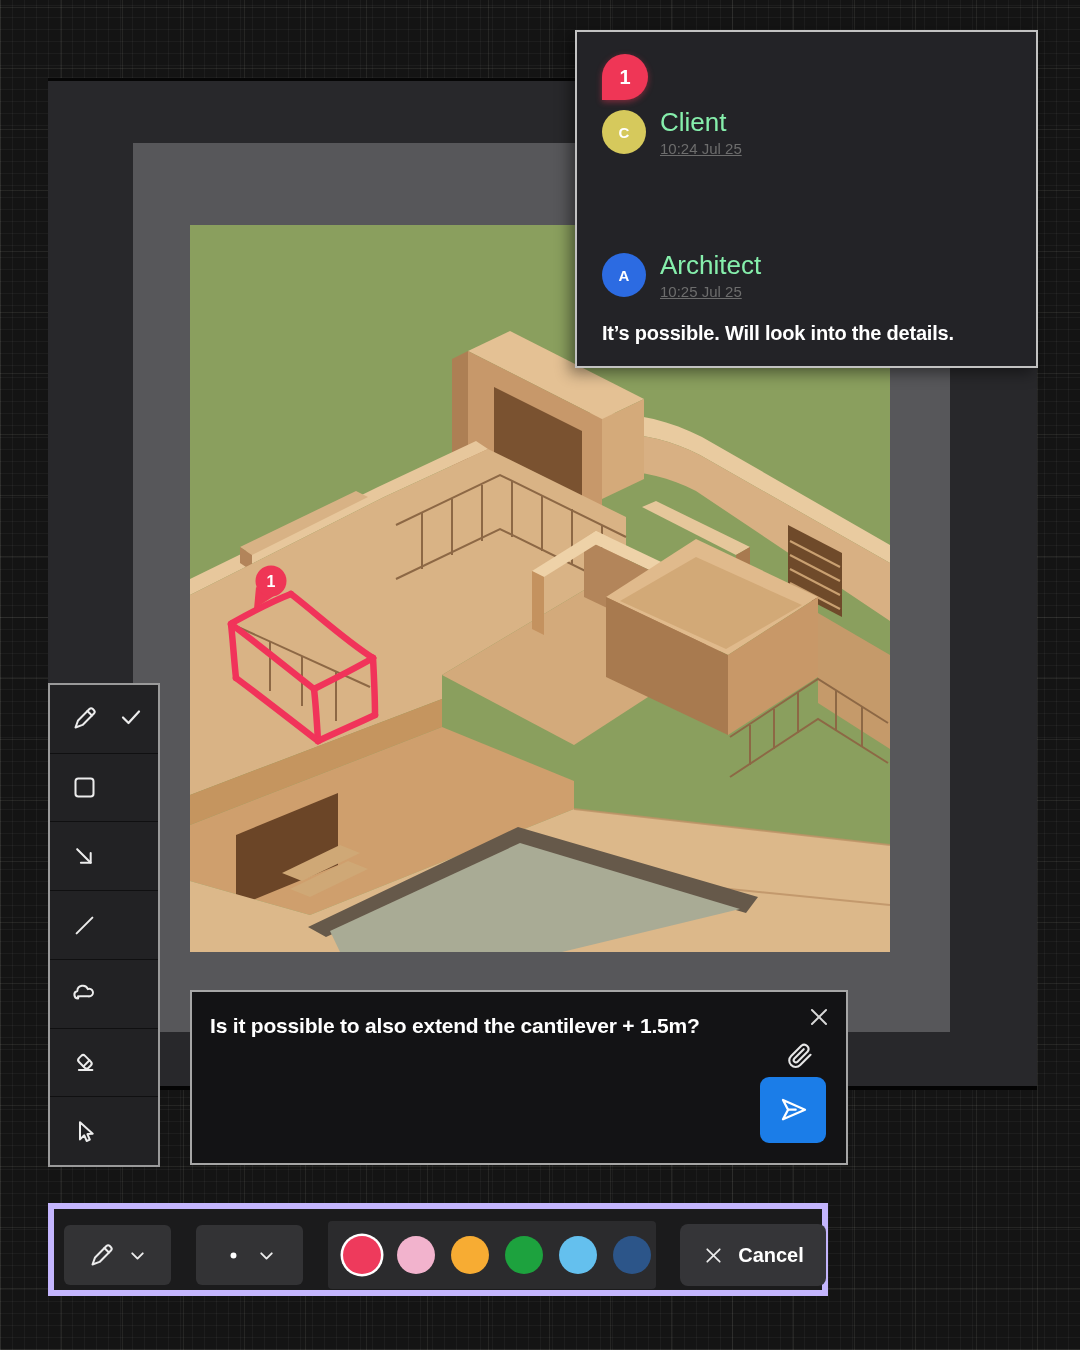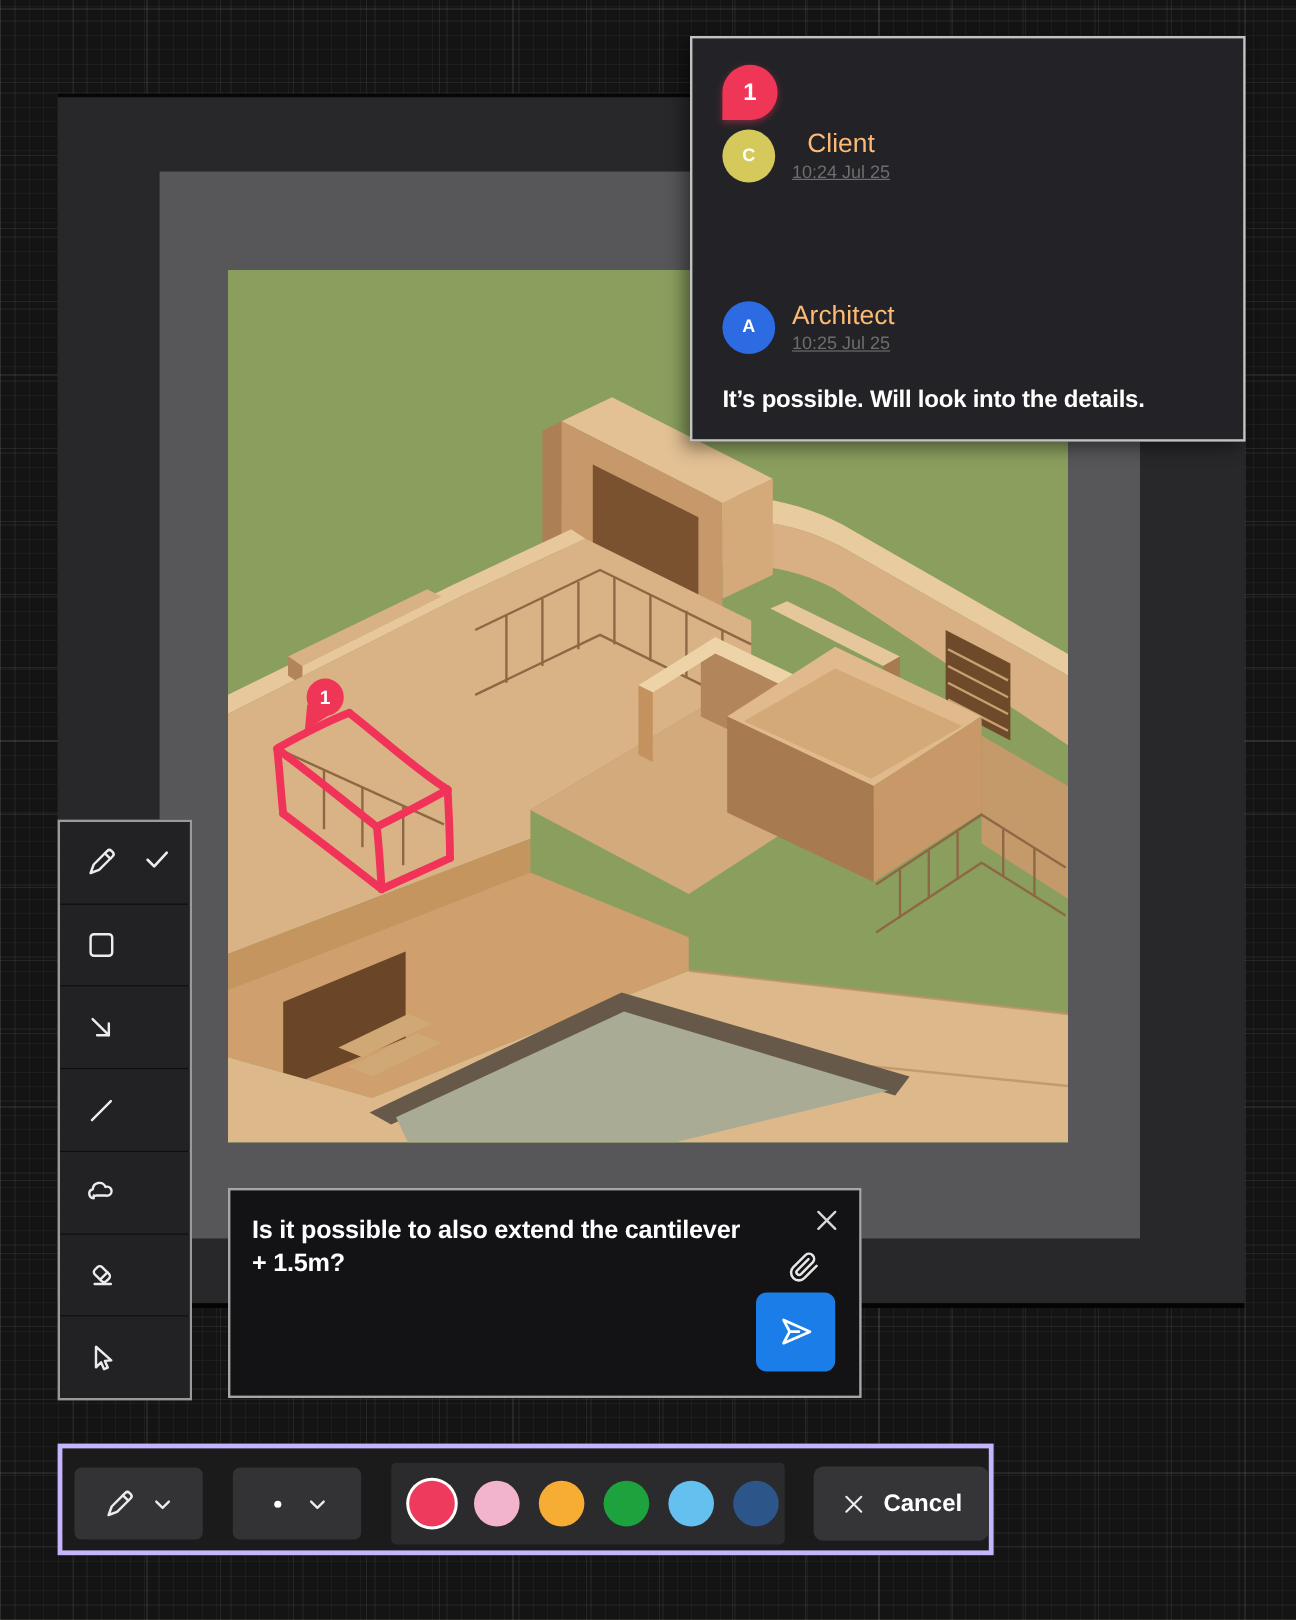--- a/index.html
+++ b/index.html
@@ -25,47 +25,47 @@
   
   .comment-panel{ left:575px; top:30px; width:463px; height:338px; background:#232327;
                   border:2px solid rgba(222,222,222,.85); box-shadow:-5px 5px 14px rgba(0,0,0,.45); }
   .thread-pin{ left:25px; top:22px; width:46px; height:46px; background:#ef3656;
                border-radius:50% 50% 50% 0; color:#fff; font-weight:700; font-size:20px;
                display:flex; align-items:center; justify-content:center;
                box-shadow:0 2px 6px rgba(239,54,86,.45); }
   .c-row{ display:flex; align-items:center; gap:14px; position:absolute; left:25px; }
   .avatar{ width:44px; height:44px; border-radius:50%; display:flex; align-items:center;
            justify-content:center; color:#fff; font-weight:700; font-size:15px; flex:0 0 auto; }
-  .c-name{ color:#fdba74; font-size:22px; line-height:1.2;text-align:center; }
+  .c-name{ color:#86efac; font-size:26px; line-height:1.2; }
   .c-time{ color:#6d6d6d; font-size:15px; margin-top:2px;text-decoration:underline; }
   .c-text{ position:absolute; left:25px; width:414px; color:#fff; font-weight:700;
            font-size:20px; line-height:1.33; letter-spacing:-.2px; }
 
   
   .palette{ left:48px; top:683px; width:112px; height:484px; background:#101011;
             border:2px solid #9a9a9a; display:flex; flex-direction:column; gap:1px; }
   .tool-cell{ flex:1; background:#222224; display:flex; align-items:center; padding-left:21px; }
   .tool-cell svg{ width:27px; height:27px; }
   .tool-check{ margin-left:auto; margin-right:15px; }
   .tool-check svg{ width:24px; height:24px; }
 
   
-  .comment-input{ left:190px; top:990px; width:528px; height:175px; background:#131315;
+  .comment-input{ left:190px; top:990px; width:658px; height:175px; background:#131315;
                   border:2px solid #a6a6a6; }
   .ci-text{ position:absolute; left:18px; top:20px; right:96px; color:#fff; font-weight:700;
             font-size:21px; letter-spacing:-.2px; line-height:1.3; }
   .ci-close{ position:absolute; right:14px; top:12px; width:26px; height:26px; cursor:pointer; }
   .ci-clip{ position:absolute; right:32px; top:50px; width:28px; height:28px; cursor:pointer; }
   .ci-send{ position:absolute; right:20px; bottom:20px; width:66px; height:66px; background:#1b7de8;
             border:none; border-radius:9px; display:flex; align-items:center; justify-content:center;
             cursor:pointer; }
 
   
   .toolbar{ left:48px; top:1203px; width:780px; height:93px; background:#1b1b1c;
-            border:4px solid #c4b5fd; }
+            border:6px solid #c4b5fd; }
   .tb-btn{ position:absolute; top:16px; width:107px; height:60px; background:#333335;
            border:none; border-radius:6px; display:flex; align-items:center;
            justify-content:center; gap:12px; cursor:pointer; }
   .tb-btn svg{ display:block; }
   .swatchbox{ position:absolute; left:274px; top:12px; width:328px; height:68px; background:#2b2b2d;
               border-radius:4px; display:flex; align-items:center; padding:0 15px; gap:16px; }
   .swatch{ width:38px; height:38px; border-radius:50%; border:none; cursor:pointer; flex:0 0 auto; }
   .swatch.selected{ box-shadow:0 0 0 2.5px #ffffff; }
   .cancel-btn{ position:absolute; left:626px; top:15px; width:146px; height:62px; background:#353538;
                border:none; border-radius:8px; display:flex; align-items:center; justify-content:center;

